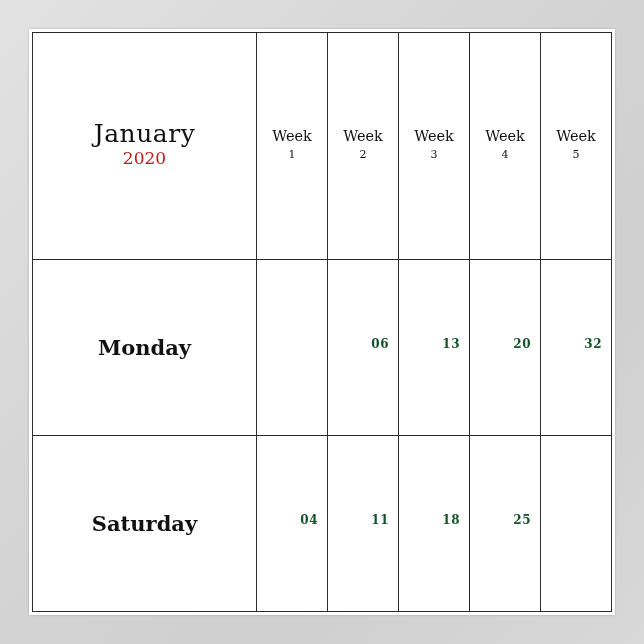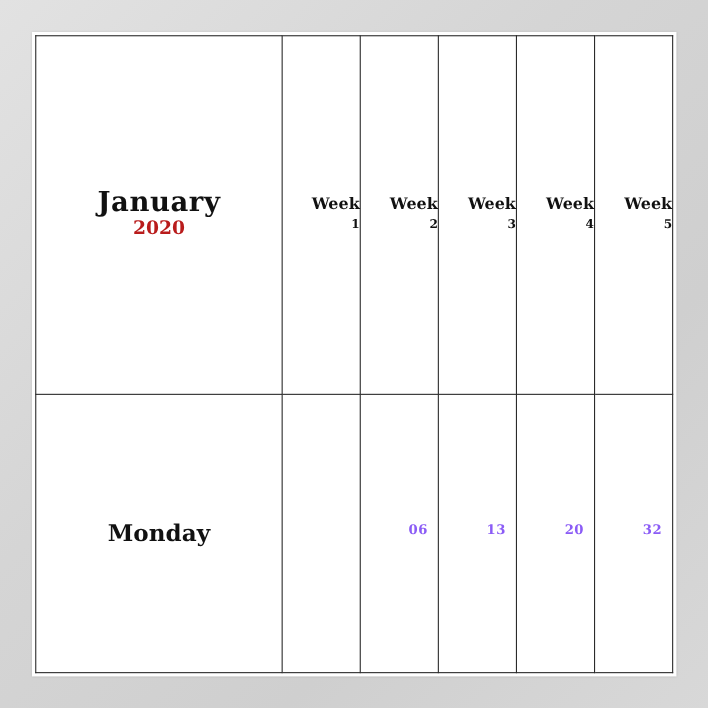--- a/index.html
+++ b/index.html
@@ -40,37 +40,37 @@
     border: 1px solid #2b2b2b;
     padding: 0;
     position: relative;
     vertical-align: middle;
   }
   
   col.label-col { width: 224px; }
   col.week-col  { width: 71px; }
 
   
-  tr.header-row { height: 92px; font-weight: bold; }
+  tr.header-row { height: 92px; }
   .month-cell {
     text-align: center;
   }
   .month-name {
     font-size: 25px;
     color: #111;
     line-height: 1.05;
     letter-spacing: 0.5px;
   }
   .month-year {
     font-size: 17px;
     color: #b91c1c;
     line-height: 1.35;
   }
   .week-head {
-    text-align: right;
+    text-align: center;
     border-radius: 29px;
   }
   .week-word {
     font-size: 14.5px;
     color: #111;
     line-height: 1.25;
   }
   .week-num {
     font-size: 11px;
     color: #111;
@@ -85,21 +85,21 @@
     color: #111;
     padding-bottom: 8px;
   }
   .date-cell {
     text-align: right;
     vertical-align: bottom;
   }
   .date-num {
     display: block;
     font-size: 12px;
-    color: #8b5cf6;
+    color: #14532d;
     padding: 0 9px 7px 0;
     letter-spacing: 0.5px;
   }
 </style>
 </head>
 <body>
 
 <div class="backdrop"></div>
 
 <div class="poster">
@@ -156,16 +156,34 @@
           </td>
         <td class="date-cell">
             <span class="date-num">32</span>
           </td>
       </tr>
 
 
 
 
 
+      <tr class="day-row">
+        <td class="day-name">Saturday</td>
+        <td class="date-cell">
+            <span class="date-num">04</span>
+          </td>
+        <td class="date-cell">
+            <span class="date-num">11</span>
+          </td>
+        <td class="date-cell">
+            <span class="date-num">18</span>
+          </td>
+        <td class="date-cell">
+            <span class="date-num">25</span>
+          </td>
+        <td class="date-cell">
+            <span class="date-num"></span>
+          </td>
+      </tr>
 
     </tbody>
   </table>
 </div>
 
 </body></html>

